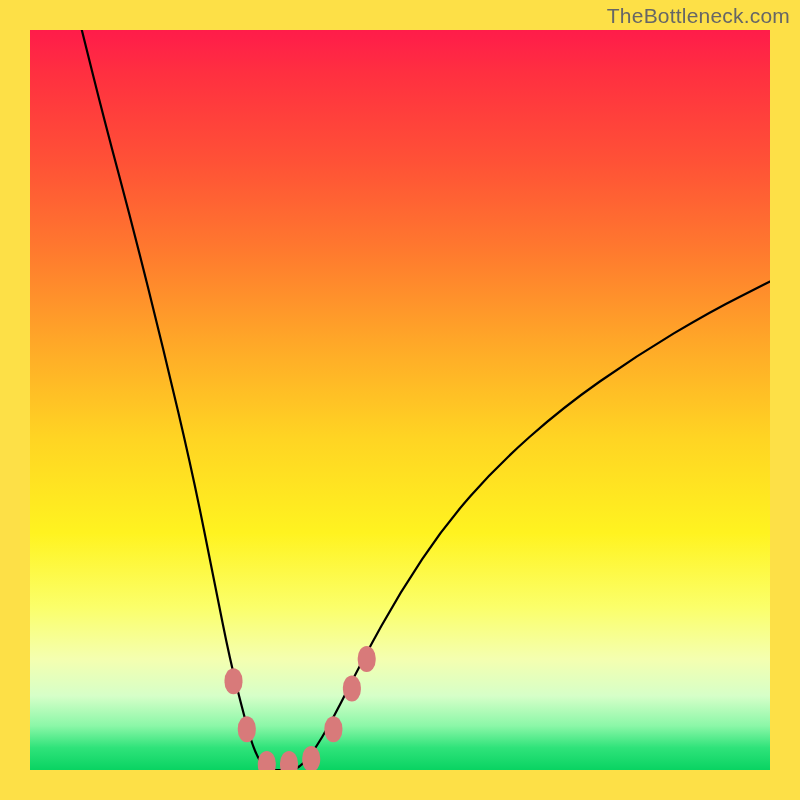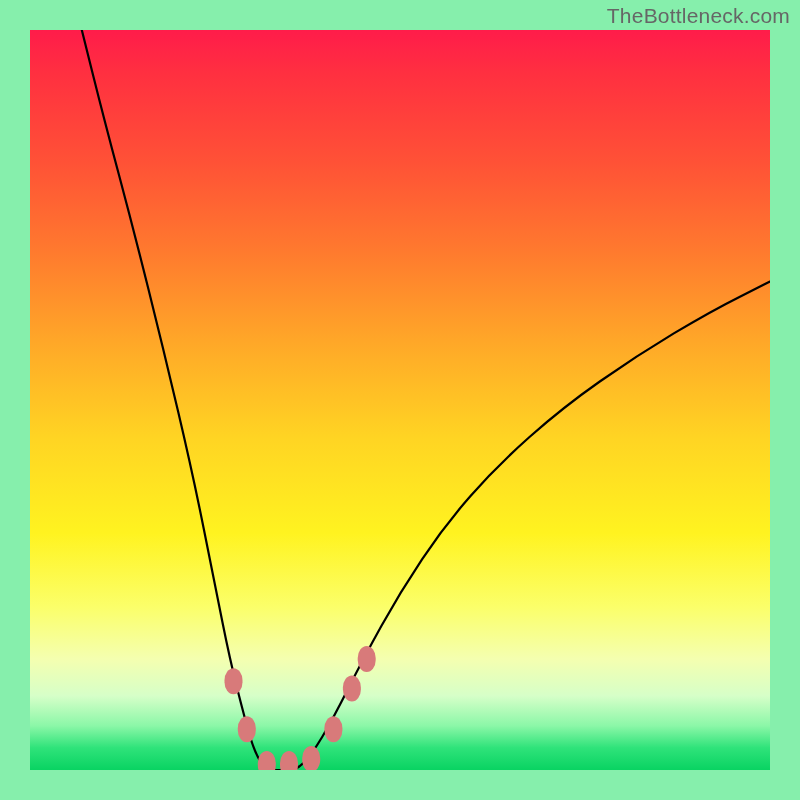--- a/index.html
+++ b/index.html
@@ -8,21 +8,21 @@
     width: 800px;
     height: 800px;
     overflow: hidden;
     background: #000;
     font-family: Arial, Helvetica, sans-serif;
   }
   .frame {
     position: relative;
     width: 800px;
     height: 800px;
-    background: #86efac;
+    background: #fde047;
   }
   .watermark {
     position: absolute;
     top: 4px;
     right: 10px;
     color: #666;
     font-size: 21px;
     font-weight: 500;
     letter-spacing: 0.2px;
     z-index: 5;

